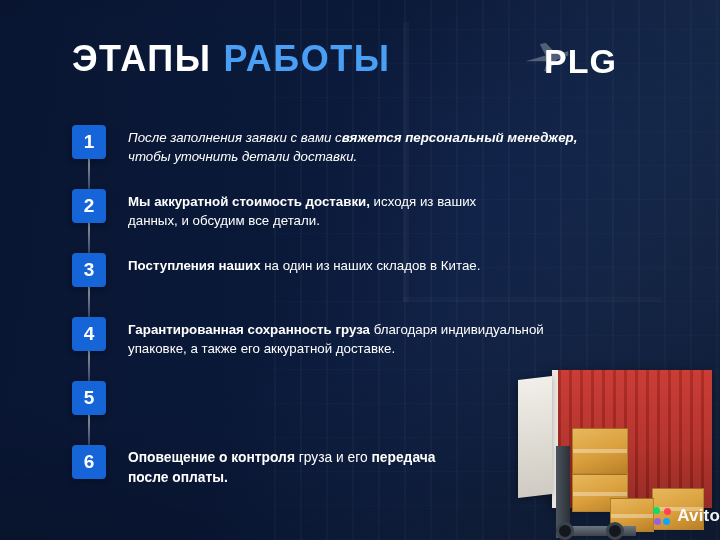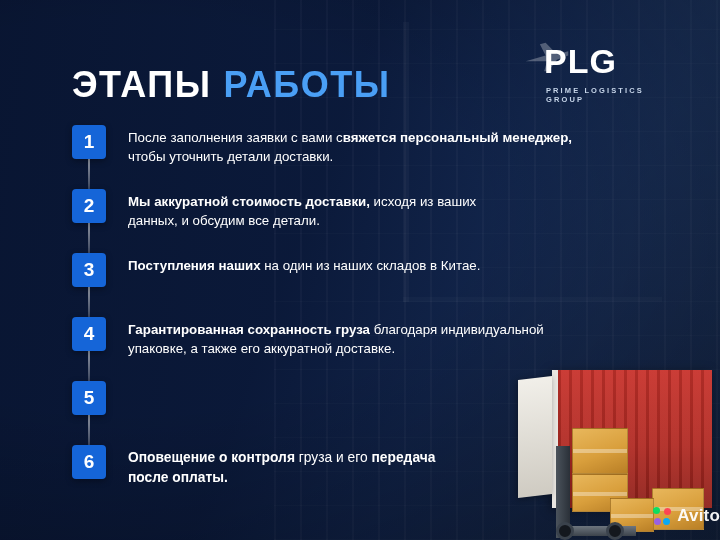--- a/index.html
+++ b/index.html
@@ -33,21 +33,21 @@
     opacity:.6;
   }
   .vignette {
     position:absolute; inset:0;
     background:radial-gradient(120% 90% at 18% 40%, rgba(0,0,0,0) 40%, rgba(0,0,0,0.35) 100%);
   }
 
   
   .header {
     position:absolute; left:72px; top:40px; right:40px;
-    display:flex; align-items:flex-end; justify-content:space-between;
+    display:flex; align-items:flex-start; justify-content:space-between;
   }
   .title {
     font-size:36px; font-weight:bold; letter-spacing:1.5px;
     line-height:1.05; white-space:nowrap;
   }
   .title .w1 { color:#ffffff; }
   .title .w2 { color:#4a9ff5; margin-left:12px; }
 
   .logo { position:relative; width:150px; height:62px; margin-top:2px; }
   .logo-plane {
@@ -88,21 +88,21 @@
     z-index:1;
   }
   .step:last-child .connector { display:none; }
 
   .text {
     padding-left:12px; padding-top:3px;
     color:#ffffff; font-size:13.3px; line-height:1.45;
     max-width:480px;
   }
   .text b { font-weight:bold; }
-  .step-1 .text { max-width:478px; }
+  .step-1 .text { max-width:478px;font-style:italic; }
   .step-2 .text { max-width:400px; }
   .step-3 .text { max-width:470px; }
   .step-4 .text { max-width:455px; }
   .step-5 .text { max-width:420px; }
   .step-6 .text { font-size:13.8px; max-width:330px; }
 
   
   .cargo { position:absolute; right:0; bottom:0; width:300px; height:230px; }
   .container-red {
     position:absolute; right:8px; bottom:32px; width:160px; height:138px;
@@ -173,21 +173,20 @@
   <div class="header">
     <div class="title">
       <span class="w1">ЭТАПЫ</span><span class="w2">РАБОТЫ</span>
     </div>
 
     <div class="logo">
       <svg class="logo-plane" viewBox="0 0 64 48">
         <path d="M2 30 L30 22 L22 6 L30 4 L46 20 L62 16 L62 22 L46 28 L34 44 L28 44 L32 30 Z" fill="#ffffff" opacity="0.55"></path>
       </svg>
       <div class="logo-text">PLG</div>
-      <div class="logo-sub">PRIME LOGISTICS GROUP</div>
     </div>
   </div>
 
   <div class="steps">
 
     <div class="step step-1">
       <div class="num-wrap">
         <div class="num">1</div>
         <div class="connector"></div>
       </div>

